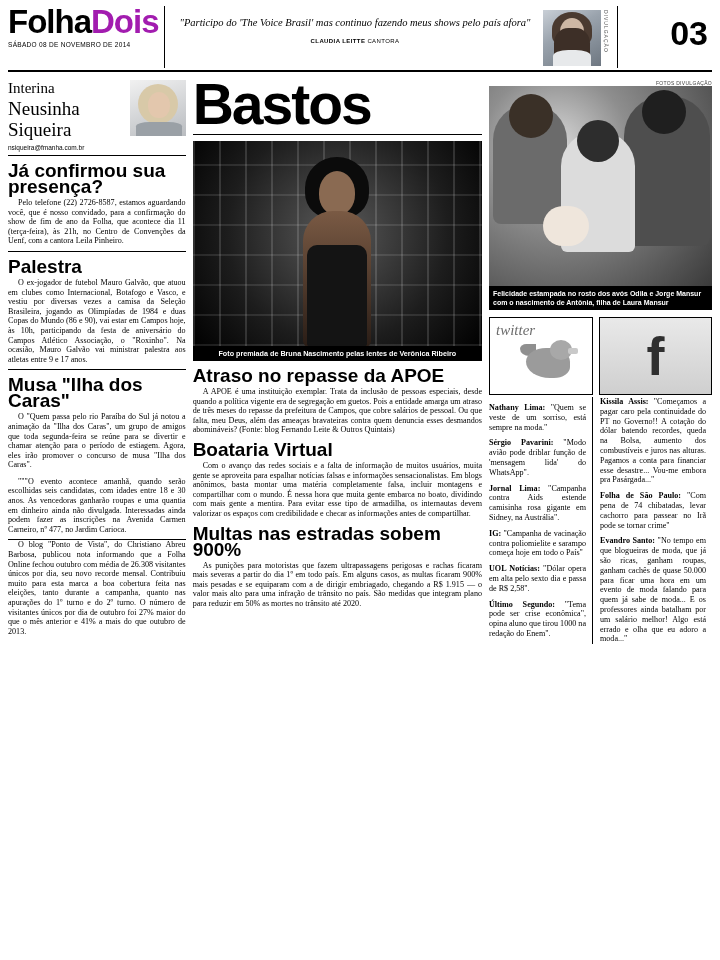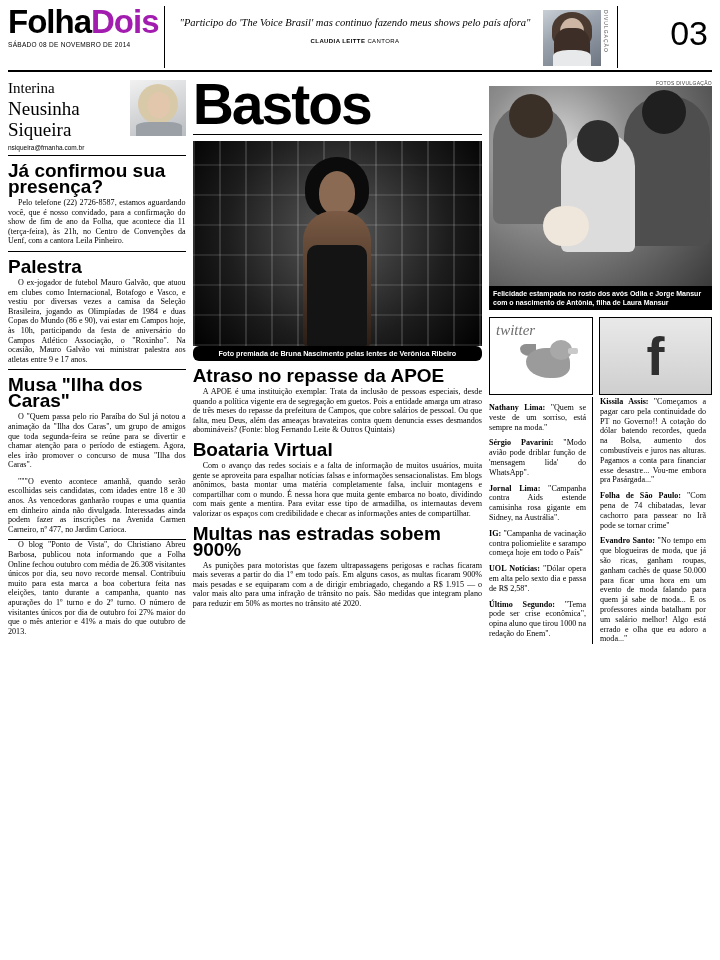--- a/index.html
+++ b/index.html
@@ -25,21 +25,21 @@
   .quote-credit { font-family:"Liberation Sans", sans-serif; font-size:6px; font-weight:bold; margin-top:8px; letter-spacing:0.4px; }
   .quote-credit span { font-weight:normal; }
   .mh-photo { width:58px; height:56px; margin-left:6px; position:relative; overflow:hidden;
     background:linear-gradient(150deg,#c9cfd6 0%,#9aa3ad 40%,#6e7781 100%); }
   .mh-photo .face { position:absolute; left:17px; top:8px; width:24px; height:28px; border-radius:50% 50% 46% 46%; background:#cdb7a4; }
   .mh-photo .hair { position:absolute; left:9px; top:2px; width:40px; height:34px; border-radius:50% 50% 30% 30%; background:#4a3a30; }
   .mh-photo .hair2 { position:absolute; left:11px; top:18px; width:36px; height:38px; background:#3d2f27; border-radius:40% 40% 20% 20%; }
   .mh-photo .body { position:absolute; left:10px; bottom:0; width:38px; height:16px; background:#e7e9eb; border-radius:40% 40% 0 0; }
   .vert-label { writing-mode:vertical-rl; font-family:"Liberation Sans", sans-serif; font-size:5px; color:#555; margin-left:2px; letter-spacing:1px; }
   .mh-right { width:88px; text-align:right; }
-  .mh-pagenum { font-family:"Liberation Sans", sans-serif; font-weight:normal; font-size:34px; line-height:34px; padding-top:10px; padding-right:4px; }
+  .mh-pagenum { font-family:"Liberation Sans", sans-serif; font-weight:bold; font-size:34px; line-height:34px; padding-top:10px; padding-right:4px; }
 
   
   .topwrap { display:flex; margin-top:8px; }
   .col-left { width:178px; }
   .col-mid { width:290px; margin:0 7px; }
   .col-right { width:223px; }
 
   
   .colmnst { border-bottom:1px solid #000; padding-bottom:4px; display:flex; }
   .colmnst-txt { flex:1; }
@@ -67,21 +67,21 @@
      background:
        repeating-linear-gradient(90deg, rgba(255,255,255,.14) 0 2px, transparent 2px 26px),
        repeating-linear-gradient(0deg, rgba(255,255,255,.10) 0 2px, transparent 2px 30px),
        radial-gradient(circle at 50% 45%, #5a5a5a 0%, #1d1d1d 60%, #000 100%);
   }
   .mainphoto .figure { position:absolute; left:50%; top:16px; transform:translateX(-50%); width:112px; height:190px; }
   .mainphoto .fhair { position:absolute; left:24px; top:0; width:64px; height:62px; border-radius:50% 50% 42% 42%; background:#0b0b0b; }
   .mainphoto .fface { position:absolute; left:38px; top:14px; width:36px; height:44px; border-radius:50% 50% 46% 46%; background:#8a6a52; }
   .mainphoto .fbody { position:absolute; left:22px; top:54px; width:68px; height:136px; background:linear-gradient(180deg,#7a5a44,#2a1d16); border-radius:30px 30px 6px 6px; }
   .mainphoto .fdress { position:absolute; left:26px; top:88px; width:60px; height:102px; background:#141414; border-radius:10px 10px 4px 4px; }
-  .photo-caption { font-family:"Liberation Sans", sans-serif; font-weight:bold; font-size:7.2px; background:#000; color:#fff; padding:3px 20px; text-align:center;border-radius:6px; }
+  .photo-caption { font-family:"Liberation Sans", sans-serif; font-weight:bold; font-size:7.2px; background:#000; color:#fff; padding:3px 20px; text-align:center; }
 
   
   .rphoto { width:100%; height:200px; position:relative; overflow:hidden; background:#2b2b2b; }
   .rphoto .bg { position:absolute; inset:0; background:radial-gradient(circle at 30% 30%, #d8d8d8 0%, #8e8e8e 35%, #3a3a3a 100%); }
   .rphoto .p1 { position:absolute; left:4px; top:18px; width:74px; height:120px; background:#6b6b6b; border-radius:36px 36px 8px 8px; }
   .rphoto .p1h { position:absolute; left:20px; top:8px; width:44px; height:44px; border-radius:50%; background:#3a3027; }
   .rphoto .p2 { position:absolute; left:72px; top:46px; width:74px; height:120px; background:#dcdcdc; border-radius:34px 34px 6px 6px; }
   .rphoto .p2h { position:absolute; left:88px; top:34px; width:42px; height:42px; border-radius:50%; background:#2d2d2d; }
   .rphoto .p3 { position:absolute; right:2px; top:10px; width:86px; height:150px; background:#4e4e4e; border-radius:40px 40px 8px 8px; }
   .rphoto .p3h { position:absolute; right:26px; top:4px; width:44px; height:44px; border-radius:50%; background:#1f1f1f; }

